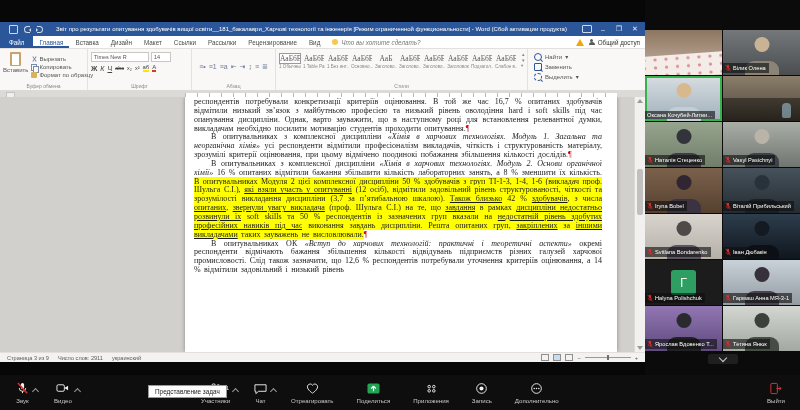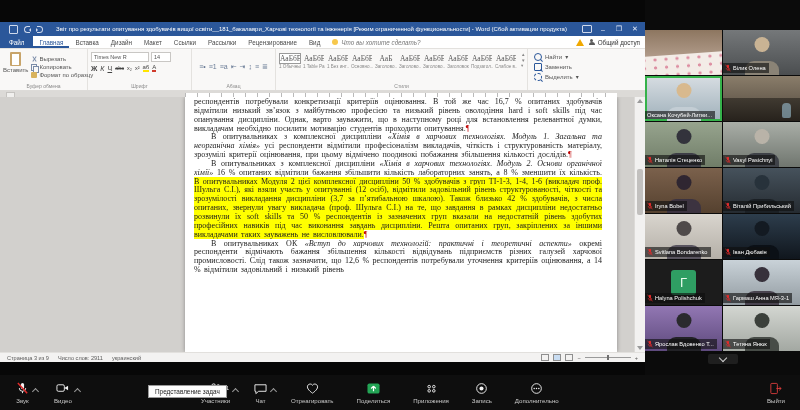--- a/index.html
+++ b/index.html
@@ -75,21 +75,21 @@
 
   .docarea{position:absolute;top:75px;bottom:10px;left:0;right:0;background:#d2d0cd;overflow:hidden}
   .page{position:absolute;left:185px;width:432px;top:0;bottom:0;background:#fff;box-shadow:0 0 4px rgba(0,0,0,.35)}
   .doc-text{position:absolute;left:9px;right:15px;top:1px;bottom:0;overflow:hidden;
     font-family:"Liberation Serif",serif;font-size:8px;line-height:8.85px;color:#1c1c1c;
     text-align:justify;word-spacing:1.4px}
   .doc-text p{margin:0}
   .doc-text p.ind{text-indent:17px}
   .it{font-style:italic}
   .hl{background:#ffff00}
-  .un{}
+  .un{text-decoration:underline}
   .pm{color:#c00000;background:transparent}
   .vscroll{position:absolute;right:0;top:0;bottom:0;width:10px;background:#f2f1f0;border-left:1px solid #dcdad7}
   .vs-arrow{position:absolute;left:2px;width:0;height:0;border-left:3px solid transparent;border-right:3px solid transparent}
   .vs-up{top:2px;border-bottom:4px solid #9a9a9a}
   .vs-dn{bottom:2px;border-top:4px solid #9a9a9a}
   .vs-thumb{position:absolute;left:1.5px;width:6px;top:72px;height:46px;background:#c2c0be;border-radius:2px}
 
   .statusbar{position:absolute;left:0;right:0;bottom:0;height:10px;background:#f3f2f1;border-top:1px solid #e2e0dd;
     display:flex;align-items:center;gap:9px;font-size:5.6px;color:#5a5a5a;padding:0 7px;box-sizing:border-box}
   .sb-right{margin-left:auto;display:flex;align-items:center;gap:4px}

